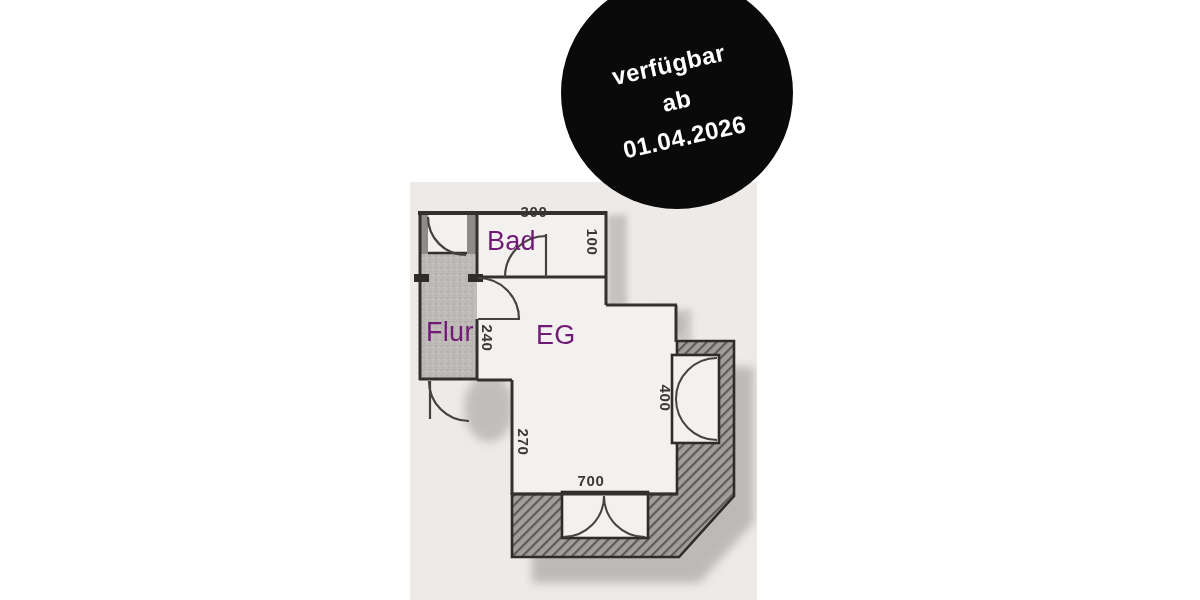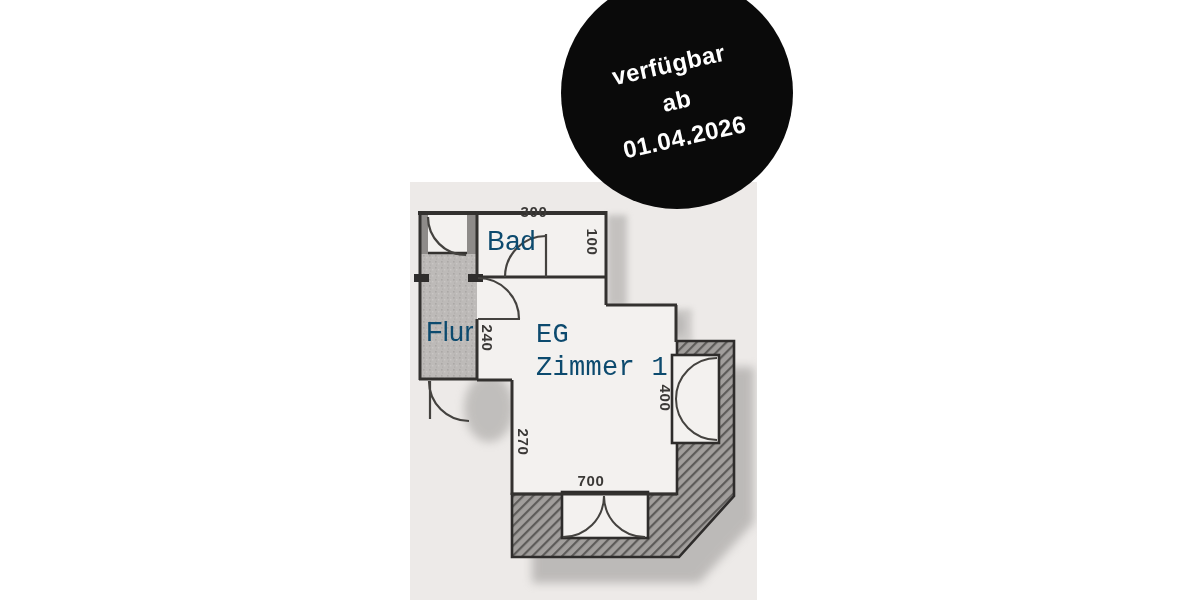--- a/index.html
+++ b/index.html
@@ -1,23 +1,23 @@
 <!DOCTYPE html>
 <html><head>
 <meta charset="utf-8">
 <style>
   html,body{margin:0;padding:0;background:#ffffff;}
   #stage{position:relative;width:1200px;height:600px;overflow:hidden;
          background:#ffffff;font-family:"Liberation Sans",sans-serif;}
   
   #plan{position:absolute;left:410px;top:182px;width:347px;height:418px;}
   #plan svg{position:absolute;left:0;top:0;}
-  .lbl{position:absolute;color:#0c4a6e;white-space:nowrap;}
+  .lbl{position:absolute;color:#701a75;white-space:nowrap;}
   .room-lbl{font-size:27px;line-height:30px;letter-spacing:.3px;}
-  .main-lbl div{height:33px;font-family:Liberation Mono, monospace;}
+  .main-lbl div{height:33px;}
   .dim{font-size:15px;font-weight:600;letter-spacing:.6px;color:#3b3937;
        width:44px;height:16px;text-align:center;line-height:16px;}
   .dim.vert{transform:rotate(90deg);transform-origin:center;}
   
   #badge{position:absolute;left:561px;top:-23px;width:232px;height:232px;
          border-radius:50%;display:flex;align-items:center;justify-content:center;}
   #badge .txt{transform:translateY(7px) rotate(-12.5deg);text-align:center;
          font-weight:800;font-size:24px;line-height:37px;letter-spacing:.5px;}
 </style>
 </head>
@@ -109,21 +109,20 @@
           <line x1="20" y1="199" x2="20" y2="237"></line>
           <path d="M 19 199 A 40 40 0 0 0 59 239"></path>
         </g>
       </g>
     </svg>
 
     <div class="lbl room-lbl" style="left:77px;top:44px;">Bad</div>
     <div class="lbl room-lbl" style="left:16px;top:101px;margin-top:34px;">Flur</div>
     <div class="lbl room-lbl main-lbl" style="left:126px;top:138px;">
       <div>EG</div>
-      <div>Zimmer 1</div>
     </div>
 
     <div class="lbl dim" style="left:102px;top:22px;">300</div>
     <div class="lbl dim vert" style="left:160px;top:52px;">100</div>
     <div class="lbl dim vert" style="left:55px;top:148px;">240</div>
     <div class="lbl dim vert" style="left:91px;top:252px;">270</div>
     <div class="lbl dim vert" style="left:233px;top:208px;">400</div>
     <div class="lbl dim" style="left:159px;top:291px;">700</div>
   </div>
 

